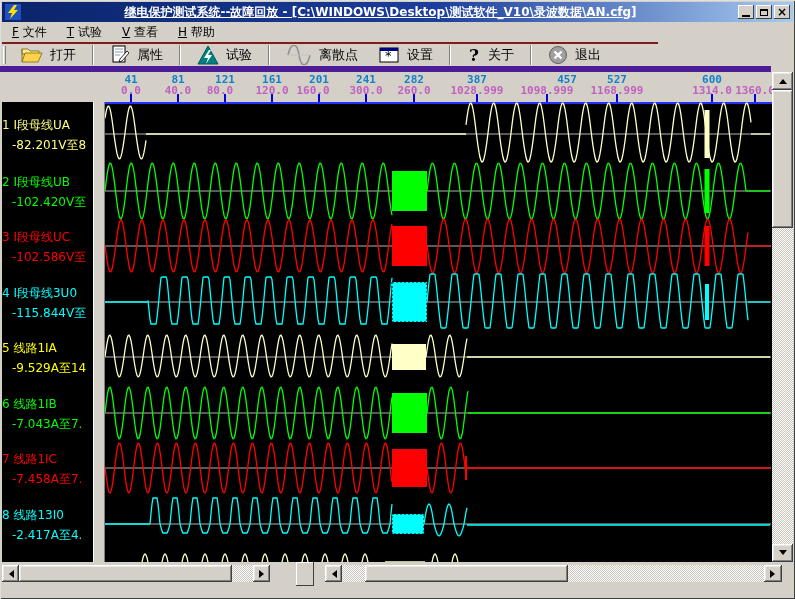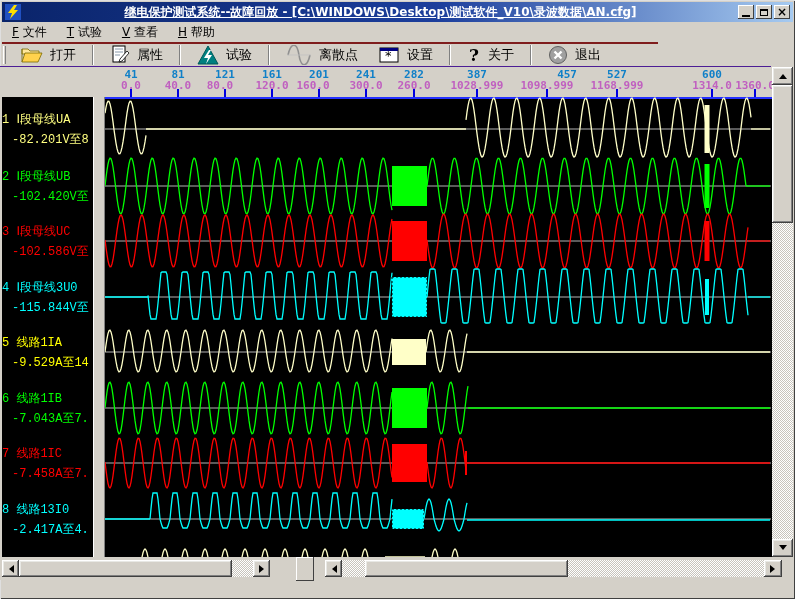--- a/index.html
+++ b/index.html
@@ -39,26 +39,26 @@
     border-top:2px solid #7f1d1d;
   }
   .tb-grip{width:3px;height:18px;border-left:1px solid #fff;border-right:1px solid #808080;margin:0 5px 0 1px;}
   .tb-btn{
     display:flex;align-items:center;gap:7px;height:22px;padding:0 10px;
     background:transparent;border:none;font-family:inherit;font-size:13px;color:#000;white-space:nowrap;
   }
   .tb-btn .ticon{display:flex;align-items:center;}
   .tb-sep{width:2px;height:20px;border-left:1px solid #808080;border-right:1px solid #fff;margin:0 6px;}
   
-  #client{position:absolute;left:0;top:66px;width:771px;height:514px;background:#D4D0C8;border-top:1px solid #4c1d95;}
+  #client{position:absolute;left:0;top:66px;width:771px;height:514px;background:#D4D0C8;border-top:6px solid #4c1d95;}
   #ruler{position:absolute;left:2px;top:0;width:770px;height:30px;font-family:"DejaVu Sans Mono",monospace;font-weight:bold;font-size:11px;}
   .rt-sample{position:absolute;top:1px;width:60px;text-align:center;white-space:nowrap;}
   .rt-time{position:absolute;top:12px;width:76px;text-align:center;white-space:nowrap;}
   .rt-tick{position:absolute;top:22px;width:2px;height:8px;}
-  #labelpane{position:absolute;left:2px;top:30px;width:91px;height:460px;background:#000;overflow:hidden;font-size:12px;font-family:Liberation Mono, monospace;}
+  #labelpane{position:absolute;left:2px;top:30px;width:91px;height:460px;background:#000;overflow:hidden;font-size:12px;}
   .ch-line{position:absolute;left:0;width:200px;white-space:nowrap;line-height:14px;}
   #panesplit-v{position:absolute;left:93px;top:30px;width:12px;height:460px;background:#D4D0C8;
     border-left:1px solid #fff;border-right:1px solid #808080;}
   #wavepane{position:absolute;left:105px;top:30px;width:667px;height:460px;background:#000;overflow:hidden;}
   #wavetopline{position:absolute;left:0;top:0;width:667px;height:2px;background:#2430FF;}
   #wave-svg{position:absolute;left:0;top:0;}
   
   .sb-btn{
     position:absolute;background:#D4D0C8;
     box-shadow:inset -1px -1px 0 #404040, inset 1px 1px 0 #fff, inset -2px -2px 0 #808080, inset 2px 2px 0 #E8E8E4;

